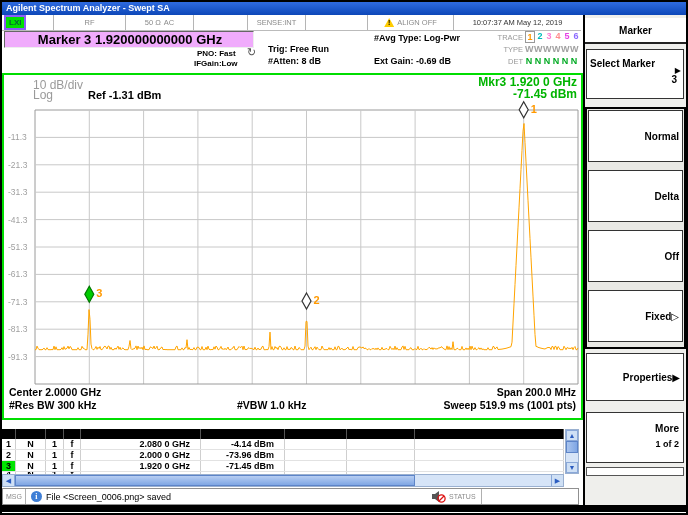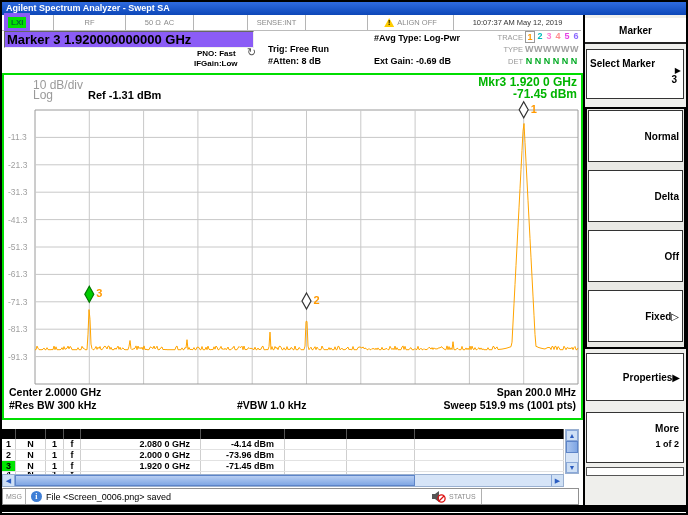--- a/index.html
+++ b/index.html
@@ -7,28 +7,28 @@
           font-family:"Liberation Sans","DejaVu Sans",sans-serif;-webkit-font-smoothing:none;}
   #frame{position:absolute;inset:0;border:2px solid #000;pointer-events:none;z-index:60;}
   
   .titlebar{position:absolute;left:2px;top:2px;width:684px;height:13px;
             background:linear-gradient(180deg,#2f6be0,#0d47b8);color:#fff;
             font-size:9px;font-weight:bold;line-height:13px;padding-left:4px;box-sizing:border-box;}
   
   .statusstrip{position:absolute;left:2px;top:15px;width:579px;height:15px;display:flex;
                border-bottom:1px solid #bbb;font-size:7.5px;color:#8a8a8a;}
   .statusstrip .cell{border-right:1px solid #b5b5b5;display:flex;align-items:center;justify-content:center;gap:3px;box-sizing:border-box;}
-  .lxi{background:#00e000;color:#063;font-weight:bold;font-size:8px;padding:0 3px;height:11px;line-height:11px;margin-left:2px;border:4px solid #8b5cf6;}
+  .lxi{background:#00e000;color:#063;font-weight:bold;font-size:8px;padding:0 3px;height:11px;line-height:11px;margin-left:2px;border:2px solid #8b5cf6;}
   .warn-tri{display:inline-block;width:10px;height:9px;background:#ffcc00;
             clip-path:polygon(50% 0,100% 100%,0 100%);position:relative;}
   .warn-tri::after{content:"!";position:absolute;left:0;right:0;top:1px;text-align:center;font-size:7px;font-weight:bold;color:#000;}
   
-  .mkr-box{position:absolute;left:4px;top:31px;width:250px;height:17px;background:#8b5cf6;
+  .mkr-box{position:absolute;left:4px;top:31px;width:250px;height:17px;background:#f0abfc;
            border-top:1px solid #666;border-left:1px solid #666;border-bottom:1px solid #eee;border-right:1px solid #eee;
-           font-size:13px;font-weight:bold;color:#000;line-height:16px;padding-left:2px;box-sizing:border-box;white-space:nowrap;}
+           font-size:13px;font-weight:bold;color:#000;line-height:16px;padding-left:2px;box-sizing:border-box;white-space:nowrap;text-align:center;}
   .ann{position:absolute;font-size:9px;font-weight:bold;color:#000;white-space:nowrap;}
   .ann.small{font-size:8px;}
   .pno-icon{position:absolute;left:247px;top:46px;font-size:11px;color:#555;}
   
   .legend{position:absolute;left:497px;top:31px;width:84px;font-size:7.5px;}
   .legend .lrow{display:flex;height:12px;align-items:center;}
   .legend .llab{width:26px;text-align:right;color:#999;margin-right:2px;flex:none;}
   .legend .lvals{display:flex;gap:1px;}
   .legend .lvals span{width:8px;text-align:center;font-weight:bold;font-size:9px;}
   .legend .boxed{border:1px solid #999;background:#fff;}

